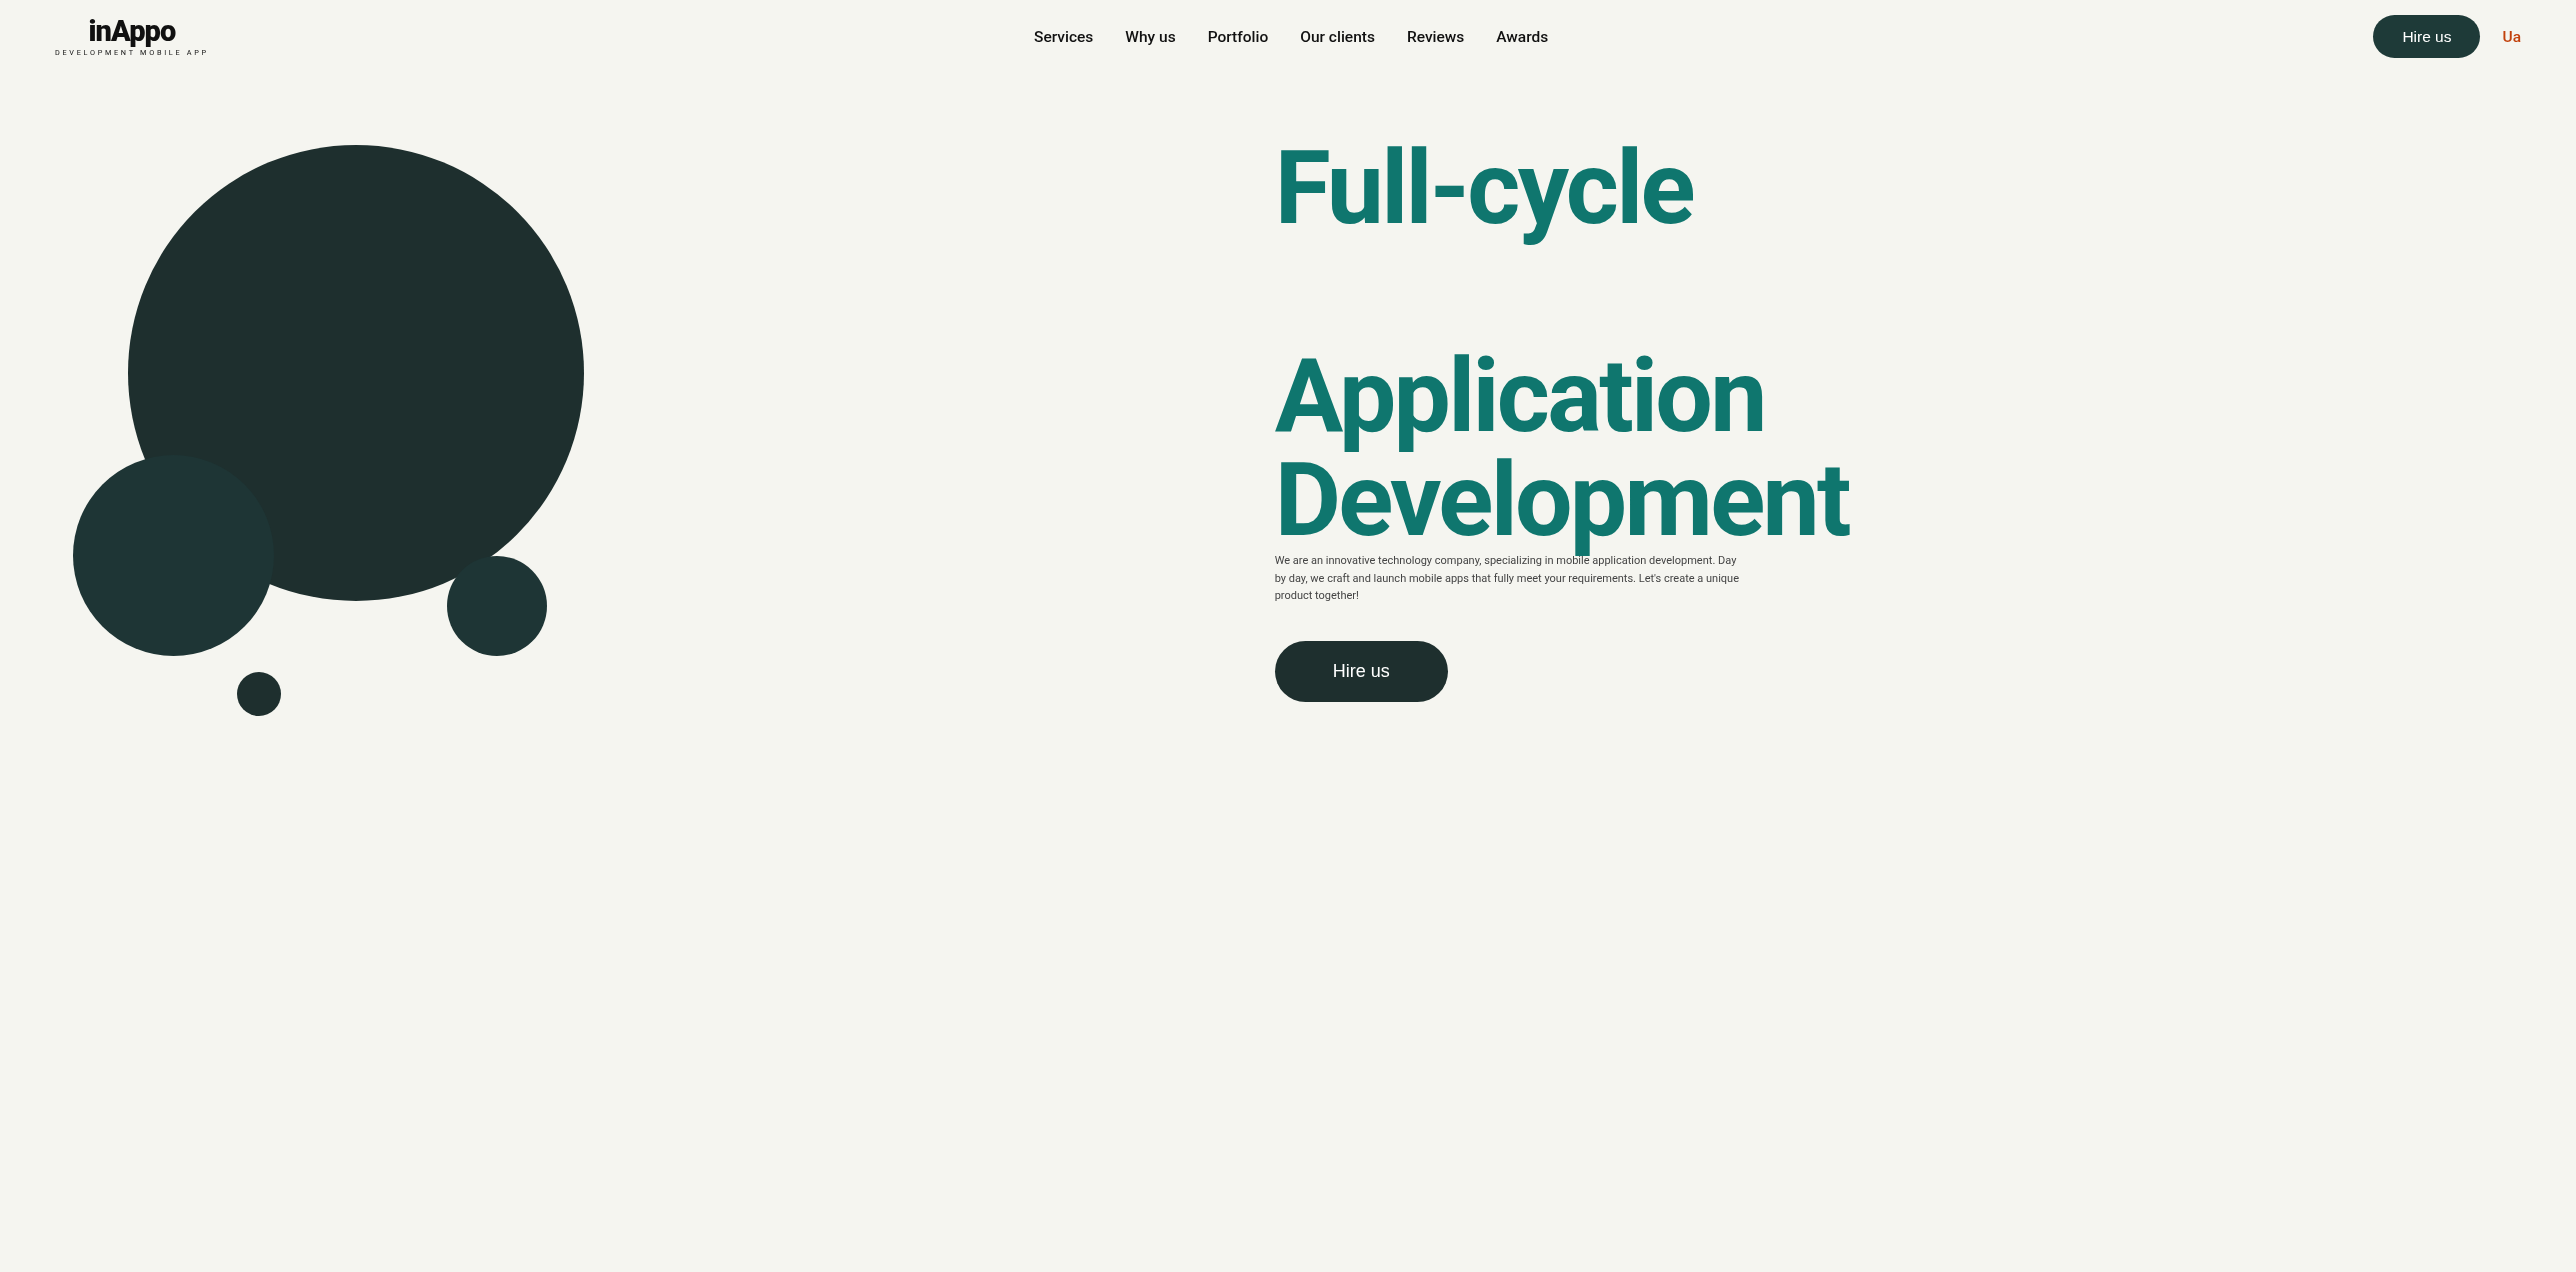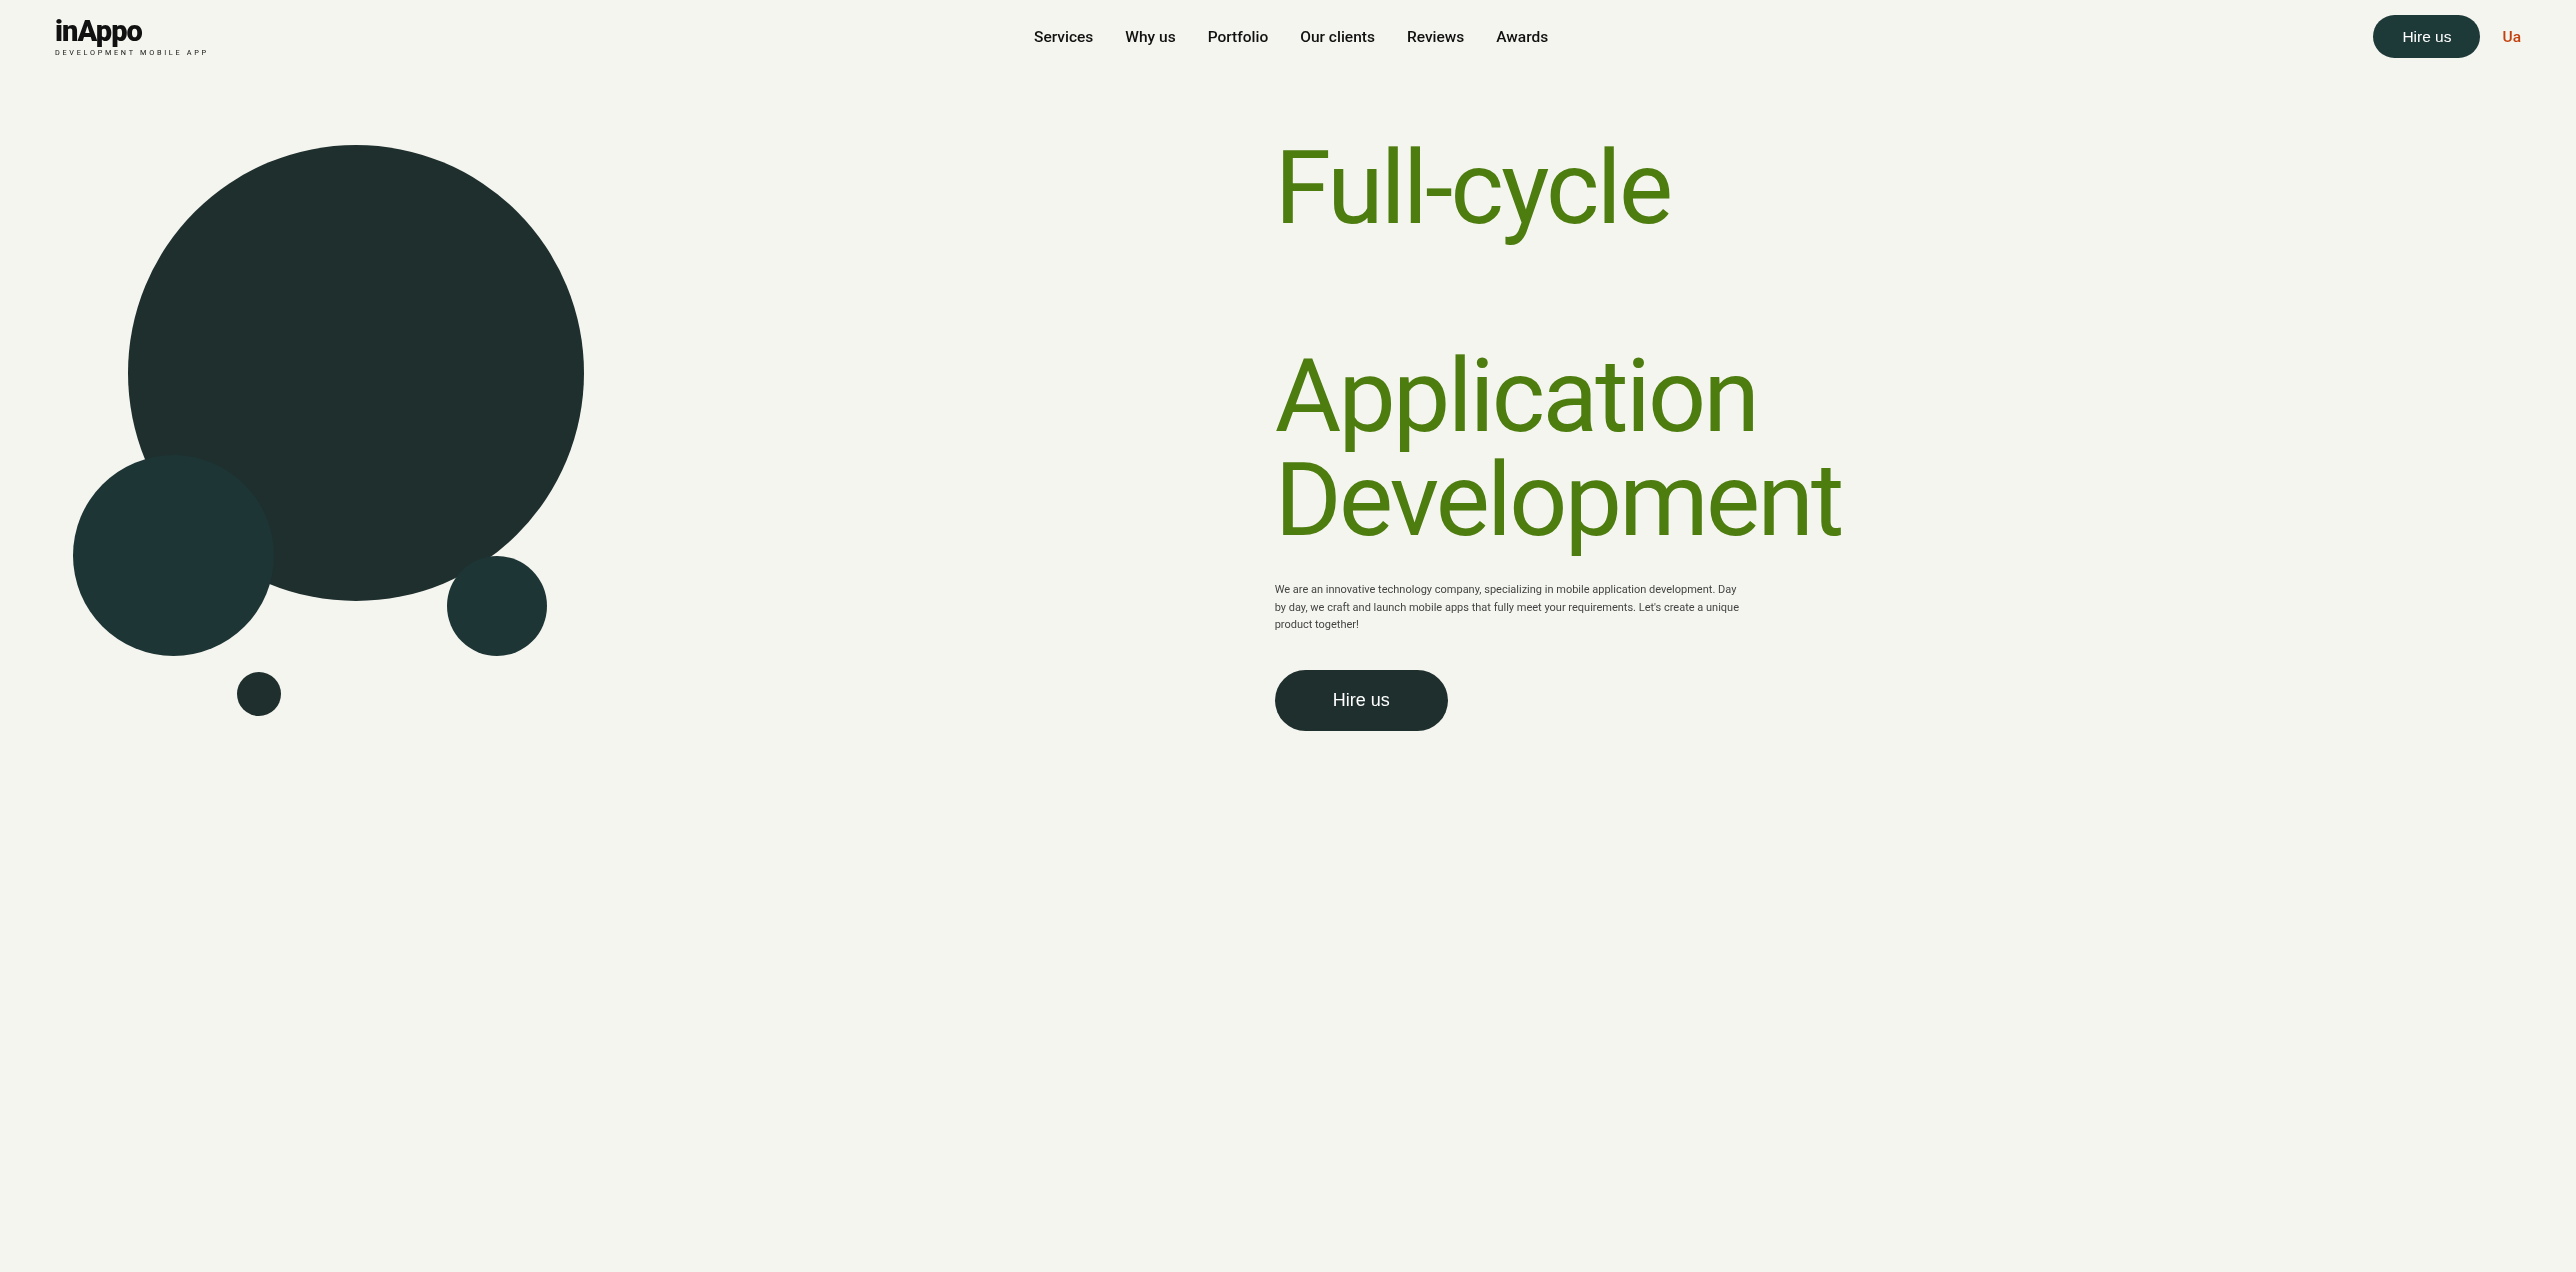--- a/index.html
+++ b/index.html
@@ -20,20 +20,21 @@
       height: 73px;
       background-color: #f5f5f0;
       position: relative;
       z-index: 10;
     }
 
     .logo-wrap {
       display: flex;
       flex-direction: column;
       line-height: 1;
+      align-items: center;
     }
 
     .logo-main {
       font-size: 29px;
       font-weight: 900;
       color: #111;
       letter-spacing: -0.9px;
     }
 
     .logo-sub {
@@ -139,25 +140,24 @@
 
     
     .hero-content {
       flex: 0 0 52%;
       padding-top: 27px;
       padding-left: 36px;
     }
 
     .hero-title {
       font-size: 102px;
-      font-weight: 400;
+      font-weight: 700;
       line-height: 1.02;
-      color: #4d7c0f;
+      color: #0f766e;
       letter-spacing: -2.7px;
-      margin-bottom: 29px;
     }
 
     .hero-desc {
       font-size: 11px;
       color: #444;
       line-height: 1.6;
       max-width: 474px;
       margin-bottom: 36px;
     }
 

